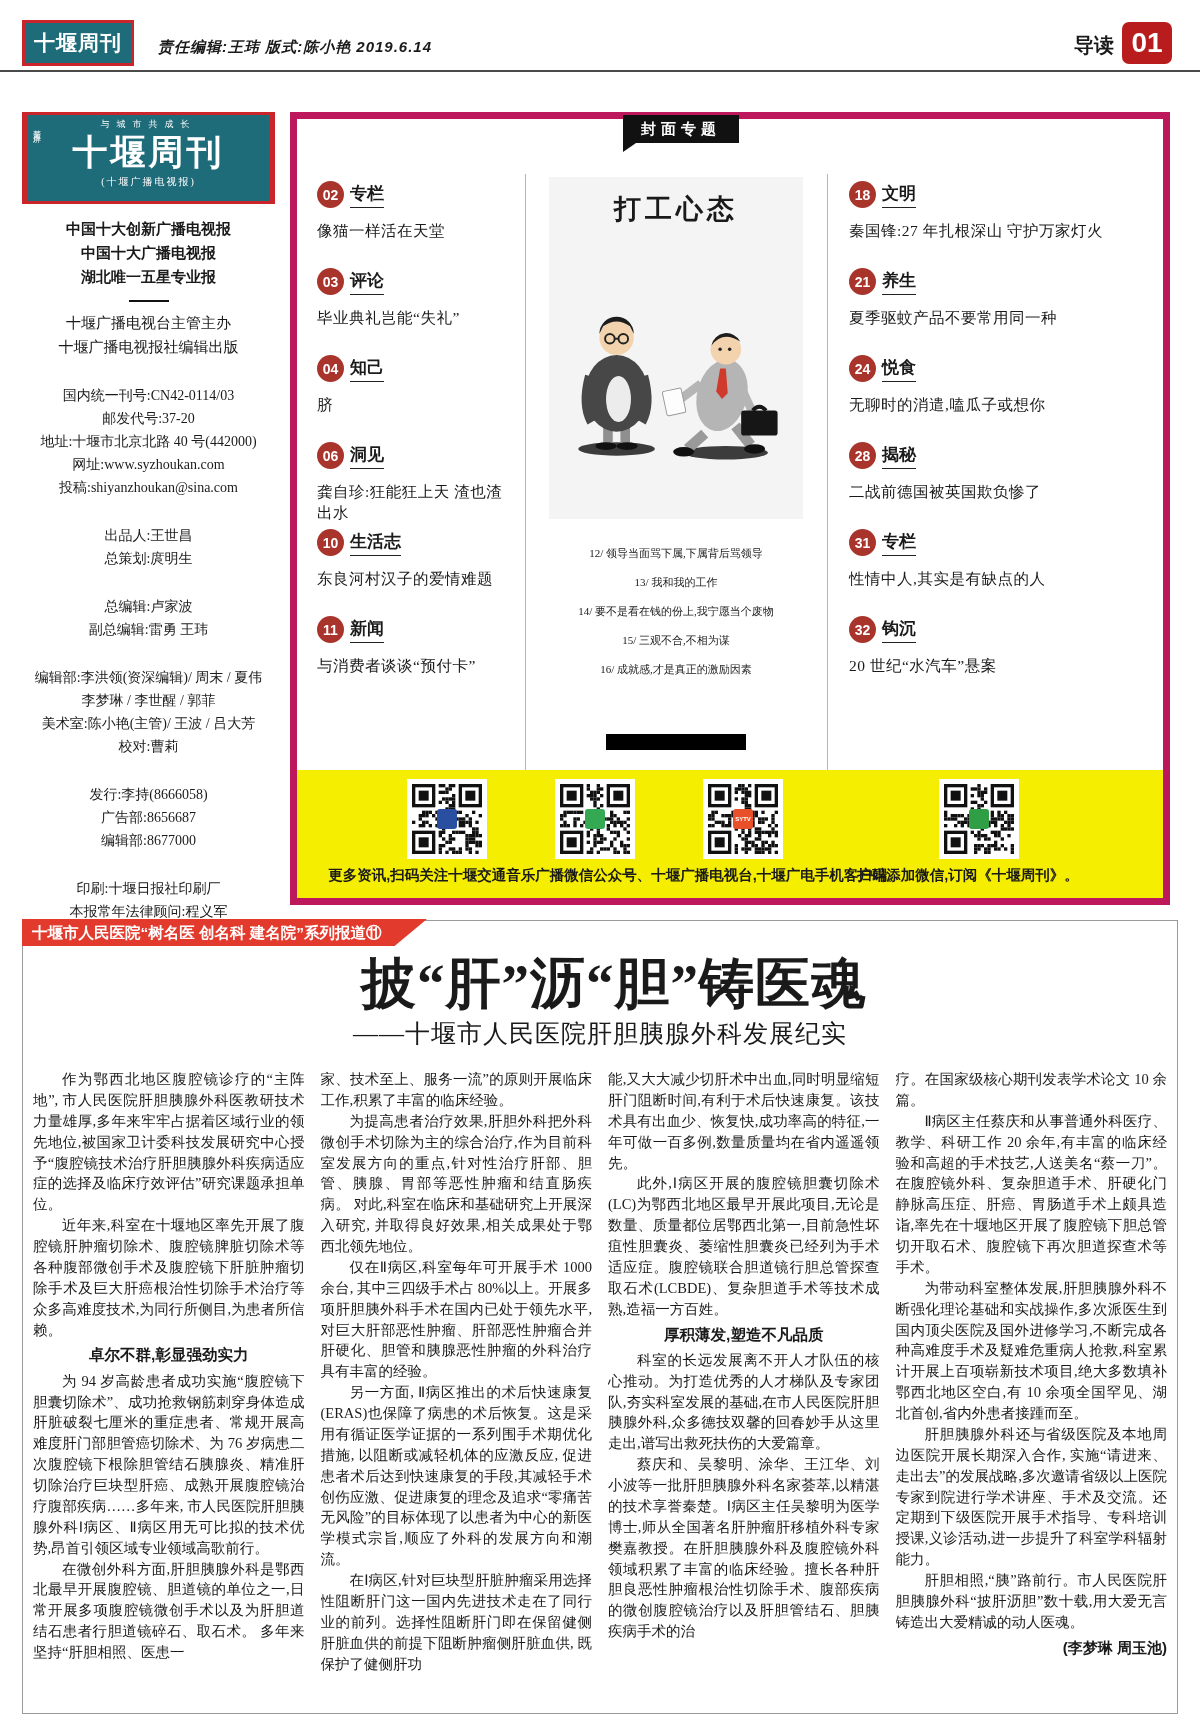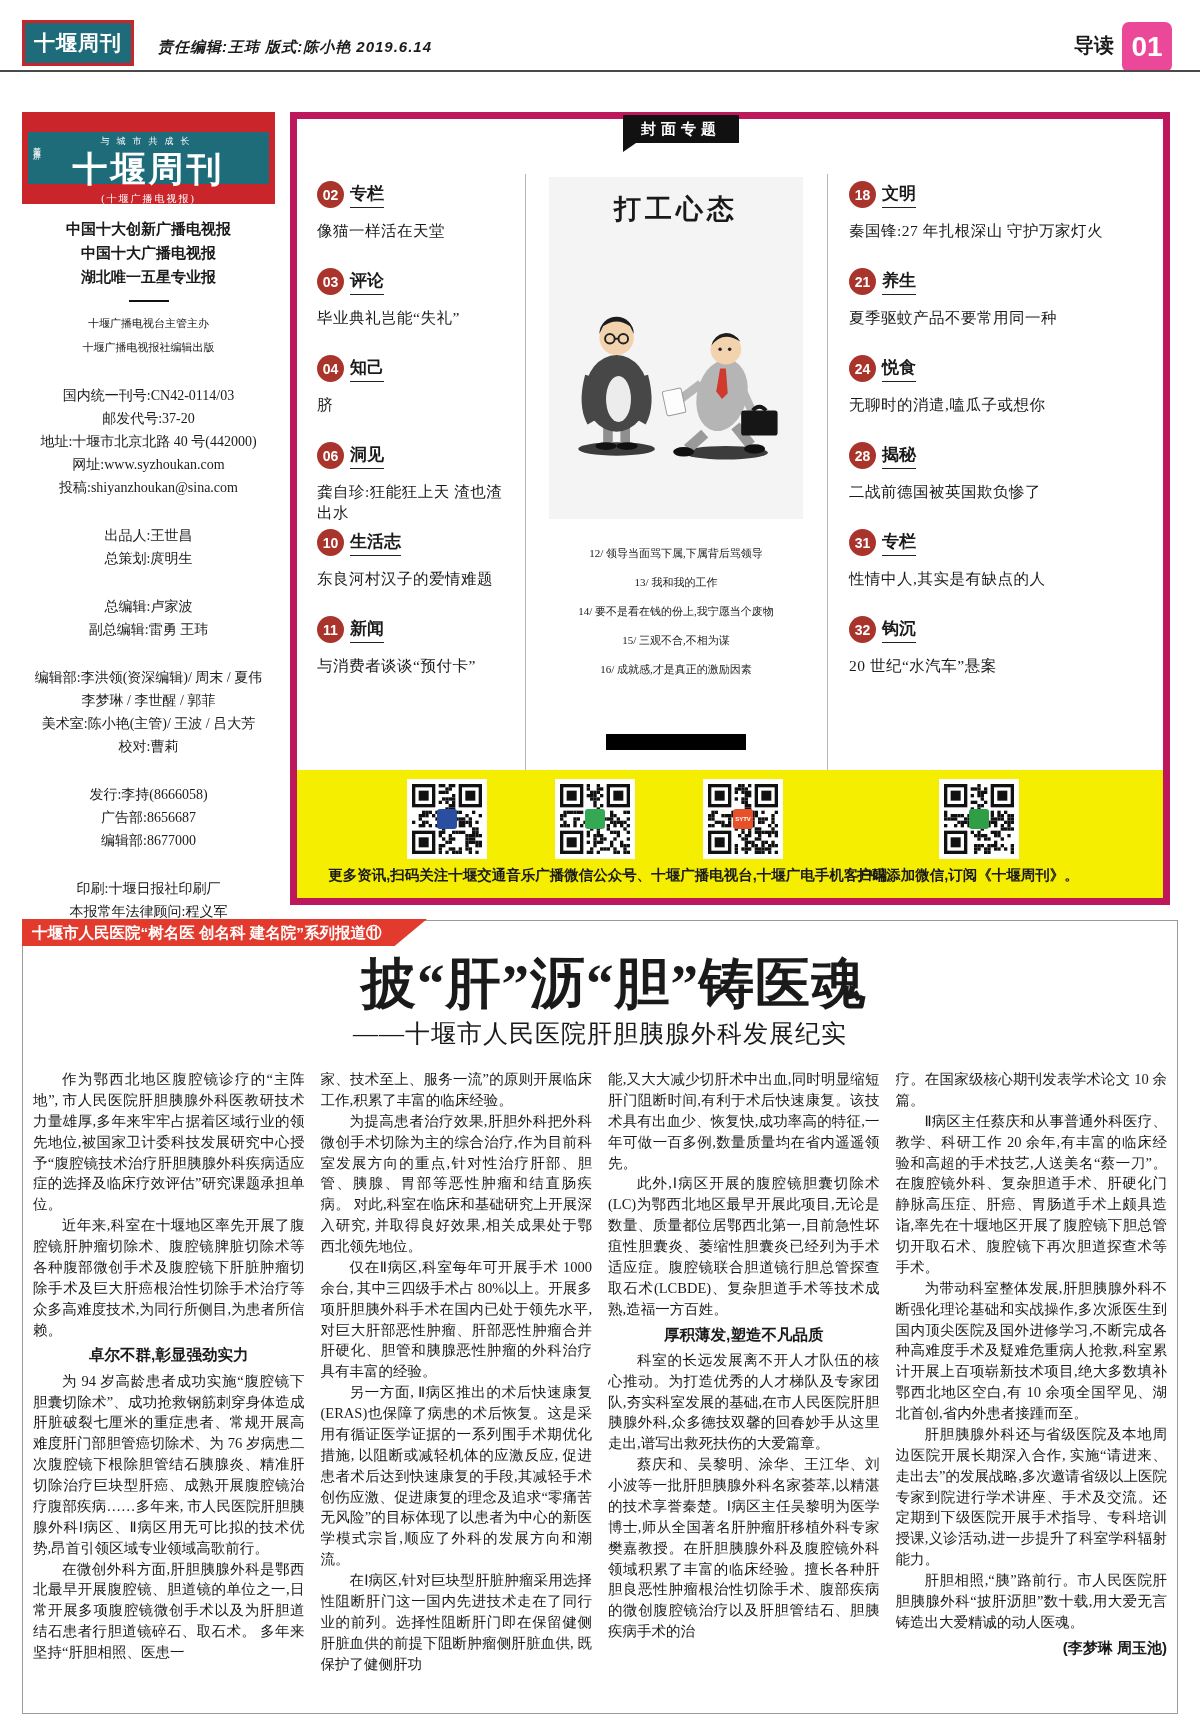--- a/index.html
+++ b/index.html
@@ -7,36 +7,36 @@
         font-family:"Liberation Serif",serif;color:#1a1a1a;overflow:hidden;}
   .abs{position:absolute;}
   .sans{font-family:"Liberation Sans",sans-serif;}
 
   
   #hdr-logo{left:22px;top:20px;width:112px;height:46px;background:#c9252b;padding:3px;box-sizing:border-box;}
   #hdr-logo .inner{width:100%;height:100%;background:#1e6b79;color:#fff;display:flex;align-items:center;justify-content:center;
         font-weight:bold;font-size:21px;letter-spacing:1px;}
   #hdr-editor{left:158px;top:38px;font-weight:bold;font-style:italic;font-size:15px;letter-spacing:1px;}
   #hdr-guide{right:86px;top:32px;font-size:20px;font-weight:bold;}
-  #hdr-pagenum{right:28px;top:22px;width:50px;height:50px;background:#ec4899;border-radius:7px;color:#fff;
+  #hdr-pagenum{right:28px;top:22px;width:50px;height:42px;background:#b91c1c;border-radius:7px;color:#fff;
         font-weight:bold;font-size:28px;display:flex;align-items:center;justify-content:center;}
   #hdr-rule{left:0;top:70px;width:1200px;height:2px;background:#4a4a4a;}
 
   
   #sidebar{left:22px;top:112px;width:253px;text-align:center;}
-  #masthead{position:relative;height:92px;background:#c9252b;padding:20px 6px;box-sizing:border-box;}
+  #masthead{position:relative;height:92px;background:#c9252b;padding:3px 6px;box-sizing:border-box;}
   #masthead .mh-in{position:relative;height:100%;background:#1e6b79;color:#fff;}
   .mh-slogan{font-size:9px;letter-spacing:7px;padding-top:3px;}
   .mh-title{font-size:35px;font-weight:bold;letter-spacing:3px;line-height:44px;}
   .mh-sub{font-size:10px;letter-spacing:2px;}
   .mh-side{position:absolute;left:2px;top:8px;writing-mode:vertical-rl;font-size:8px;letter-spacing:2px;opacity:.9;}
   .sb-honors{margin-top:13px;font-weight:bold;font-size:15px;line-height:24px;font-family:"Liberation Sans",sans-serif;}
   .sb-divider{width:40px;height:2px;background:#111;margin:11px auto 9px auto;}
   .sb-group{font-size:14px;line-height:23px;}
-  .sb-pub{font-size:11px;line-height:24px;} .gap20{margin-top:25px;}
+  .sb-pub{font-size:15px;line-height:24px;} .gap20{margin-top:25px;}
 
   
   #tocbox{left:290px;top:112px;width:880px;height:793px;border:7px solid #be185d;box-sizing:border-box;}
   #toc-tab{position:absolute;left:326px;top:-4px;height:28px;padding:0 18px;background:#111;color:#fff;
         font-size:15px;font-weight:bold;letter-spacing:5px;line-height:28px;font-family:"Liberation Sans",sans-serif;}
   #toc-tab::after{content:'';position:absolute;left:0;top:100%;width:0;height:0;
         border-top:9px solid #111;border-right:13px solid transparent;}
   .vsep{position:absolute;top:55px;width:1px;height:610px;background:#b5b5b5;}
   #sep1{left:228px;} #sep2{left:530px;}
   .toc-col{position:absolute;top:62px;}

